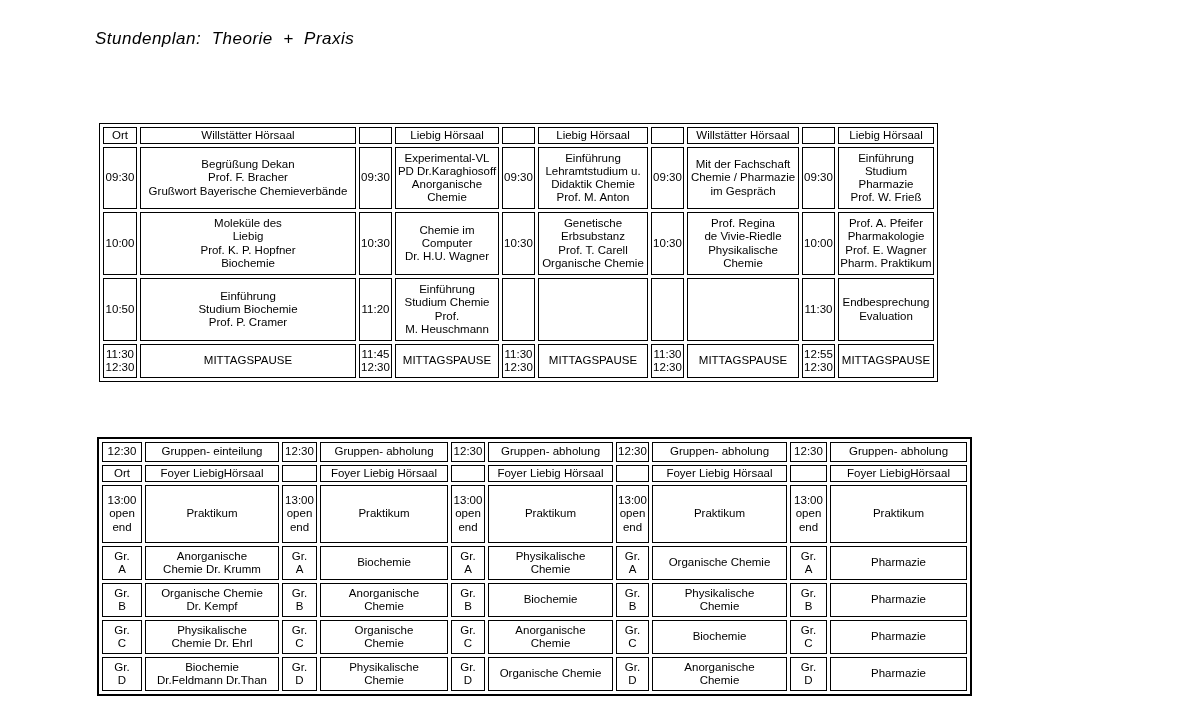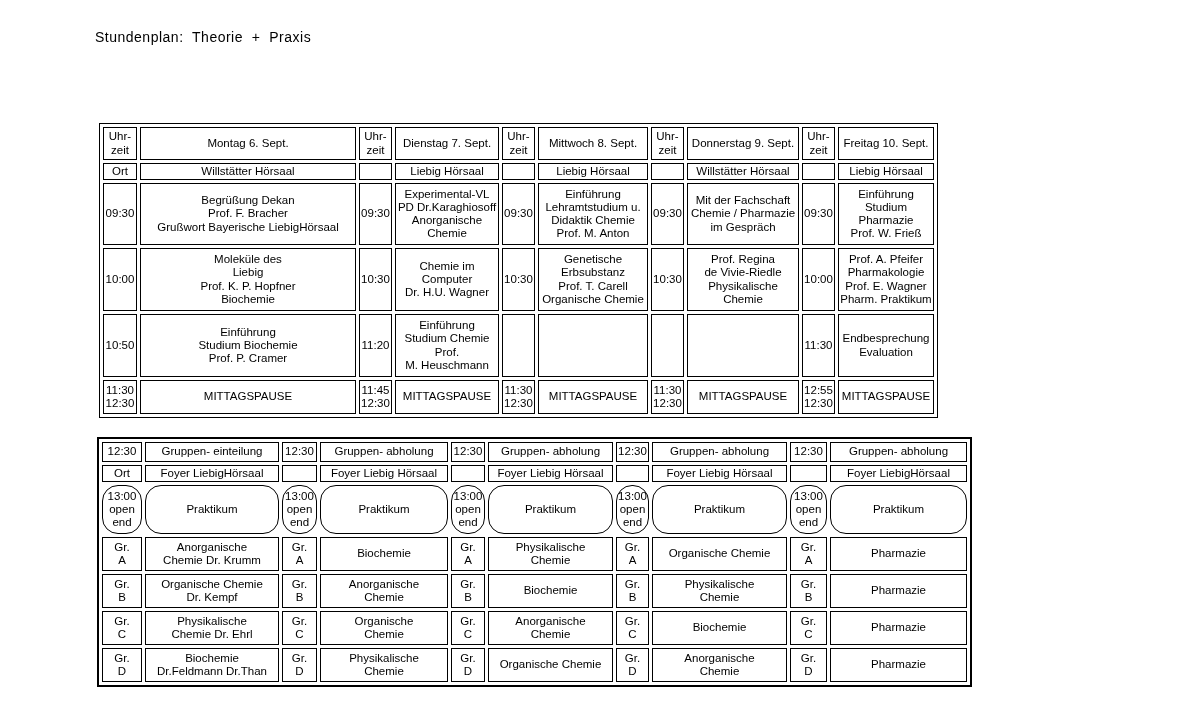--- a/index.html
+++ b/index.html
@@ -1,33 +1,33 @@
 <!DOCTYPE html>
 <html><head>
 <meta charset="utf-8">
 <style>
   html,body{margin:0;padding:0;background:#fff;}
   body{width:1190px;height:726px;position:relative;font-family:"Liberation Sans",sans-serif;color:#000;overflow:hidden;}
-  .title{position:absolute;left:95px;top:29px;font-size:14px;white-space:pre;letter-spacing:.5px;}
+  .title{position:absolute;left:95px;top:29px;font-size:17px;font-style:italic;white-space:pre;letter-spacing:.5px;}
   .tblwrap{position:absolute;}
   .w1{left:99px;top:123px;}
   .w2{left:97px;top:437px;border:1px solid #000;padding:0;}
   table{border-collapse:separate;border-spacing:3px;border:1px solid #000;table-layout:fixed;background:#fff;}
   td{border:1px solid #000;text-align:center;vertical-align:middle;font-size:11.5px;line-height:1.14;white-space:pre-line;padding:0 1px;box-sizing:border-box;}
   
   tr.t1h  td{height:33px;}
   tr.t1o  td{height:17px;font-size:11.5px;}
   tr.t1a  td{height:62px;}
   tr.t1b  td{height:63px;}
   tr.t1c  td{height:63px;}
   tr.t1p  td{height:34px;}
   
   tr.t2g  td{height:20px;}
   tr.t2o  td{height:17px;}
-  tr.t2pr td{height:49px;border-radius:16px;}
+  tr.t2pr td{height:58px;}
   tr.t2r  td{height:34px;}
 </style>
 </head>
 <body>
 
 <div class="title">Stundenplan:  Theorie  +  Praxis</div>
 
 <div class="tblwrap w1">
 <table>
   <colgroup>
@@ -36,54 +36,37 @@
     <col style="width:33px">
         <col style="width:104px">
     <col style="width:33px">
         <col style="width:110px">
     <col style="width:33px">
         <col style="width:112px">
     <col style="width:33px">
         <col style="width:96px">
   </colgroup>
   <tbody>
-        <tr class="t1h">
-    <td>Uhr-
-zeit</td>
-    <td>Montag 6. Sept.</td>
-    <td>Uhr-
-zeit</td>
-    <td>Dienstag 7. Sept.</td>
-    <td>Uhr-
-zeit</td>
-    <td>Mittwoch 8. Sept.</td>
-    <td>Uhr-
-zeit</td>
-    <td>Donnerstag 9. Sept.</td>
-    <td>Uhr-
-zeit</td>
-    <td>Freitag 10. Sept.</td>
-  </tr>
   <tr class="t1o">
     <td>Ort</td>
     <td>Willstätter Hörsaal</td>
     <td></td>
     <td>Liebig Hörsaal</td>
     <td></td>
     <td>Liebig Hörsaal</td>
     <td></td>
     <td>Willstätter Hörsaal</td>
     <td></td>
     <td>Liebig Hörsaal</td>
   </tr>
   <tr class="t1a">
     <td>09:30</td>
     <td>Begrüßung Dekan
 Prof. F. Bracher
-Grußwort Bayerische LiebigHörsaal</td>
+Grußwort Bayerische Chemieverbände</td>
     <td>09:30</td>
     <td>Experimental-VL
 PD Dr.Karaghiosoff
 Anorganische
 Chemie</td>
     <td>09:30</td>
     <td>Einführung
 Lehramtstudium u.
 Didaktik Chemie
 Prof. M. Anton</td>

